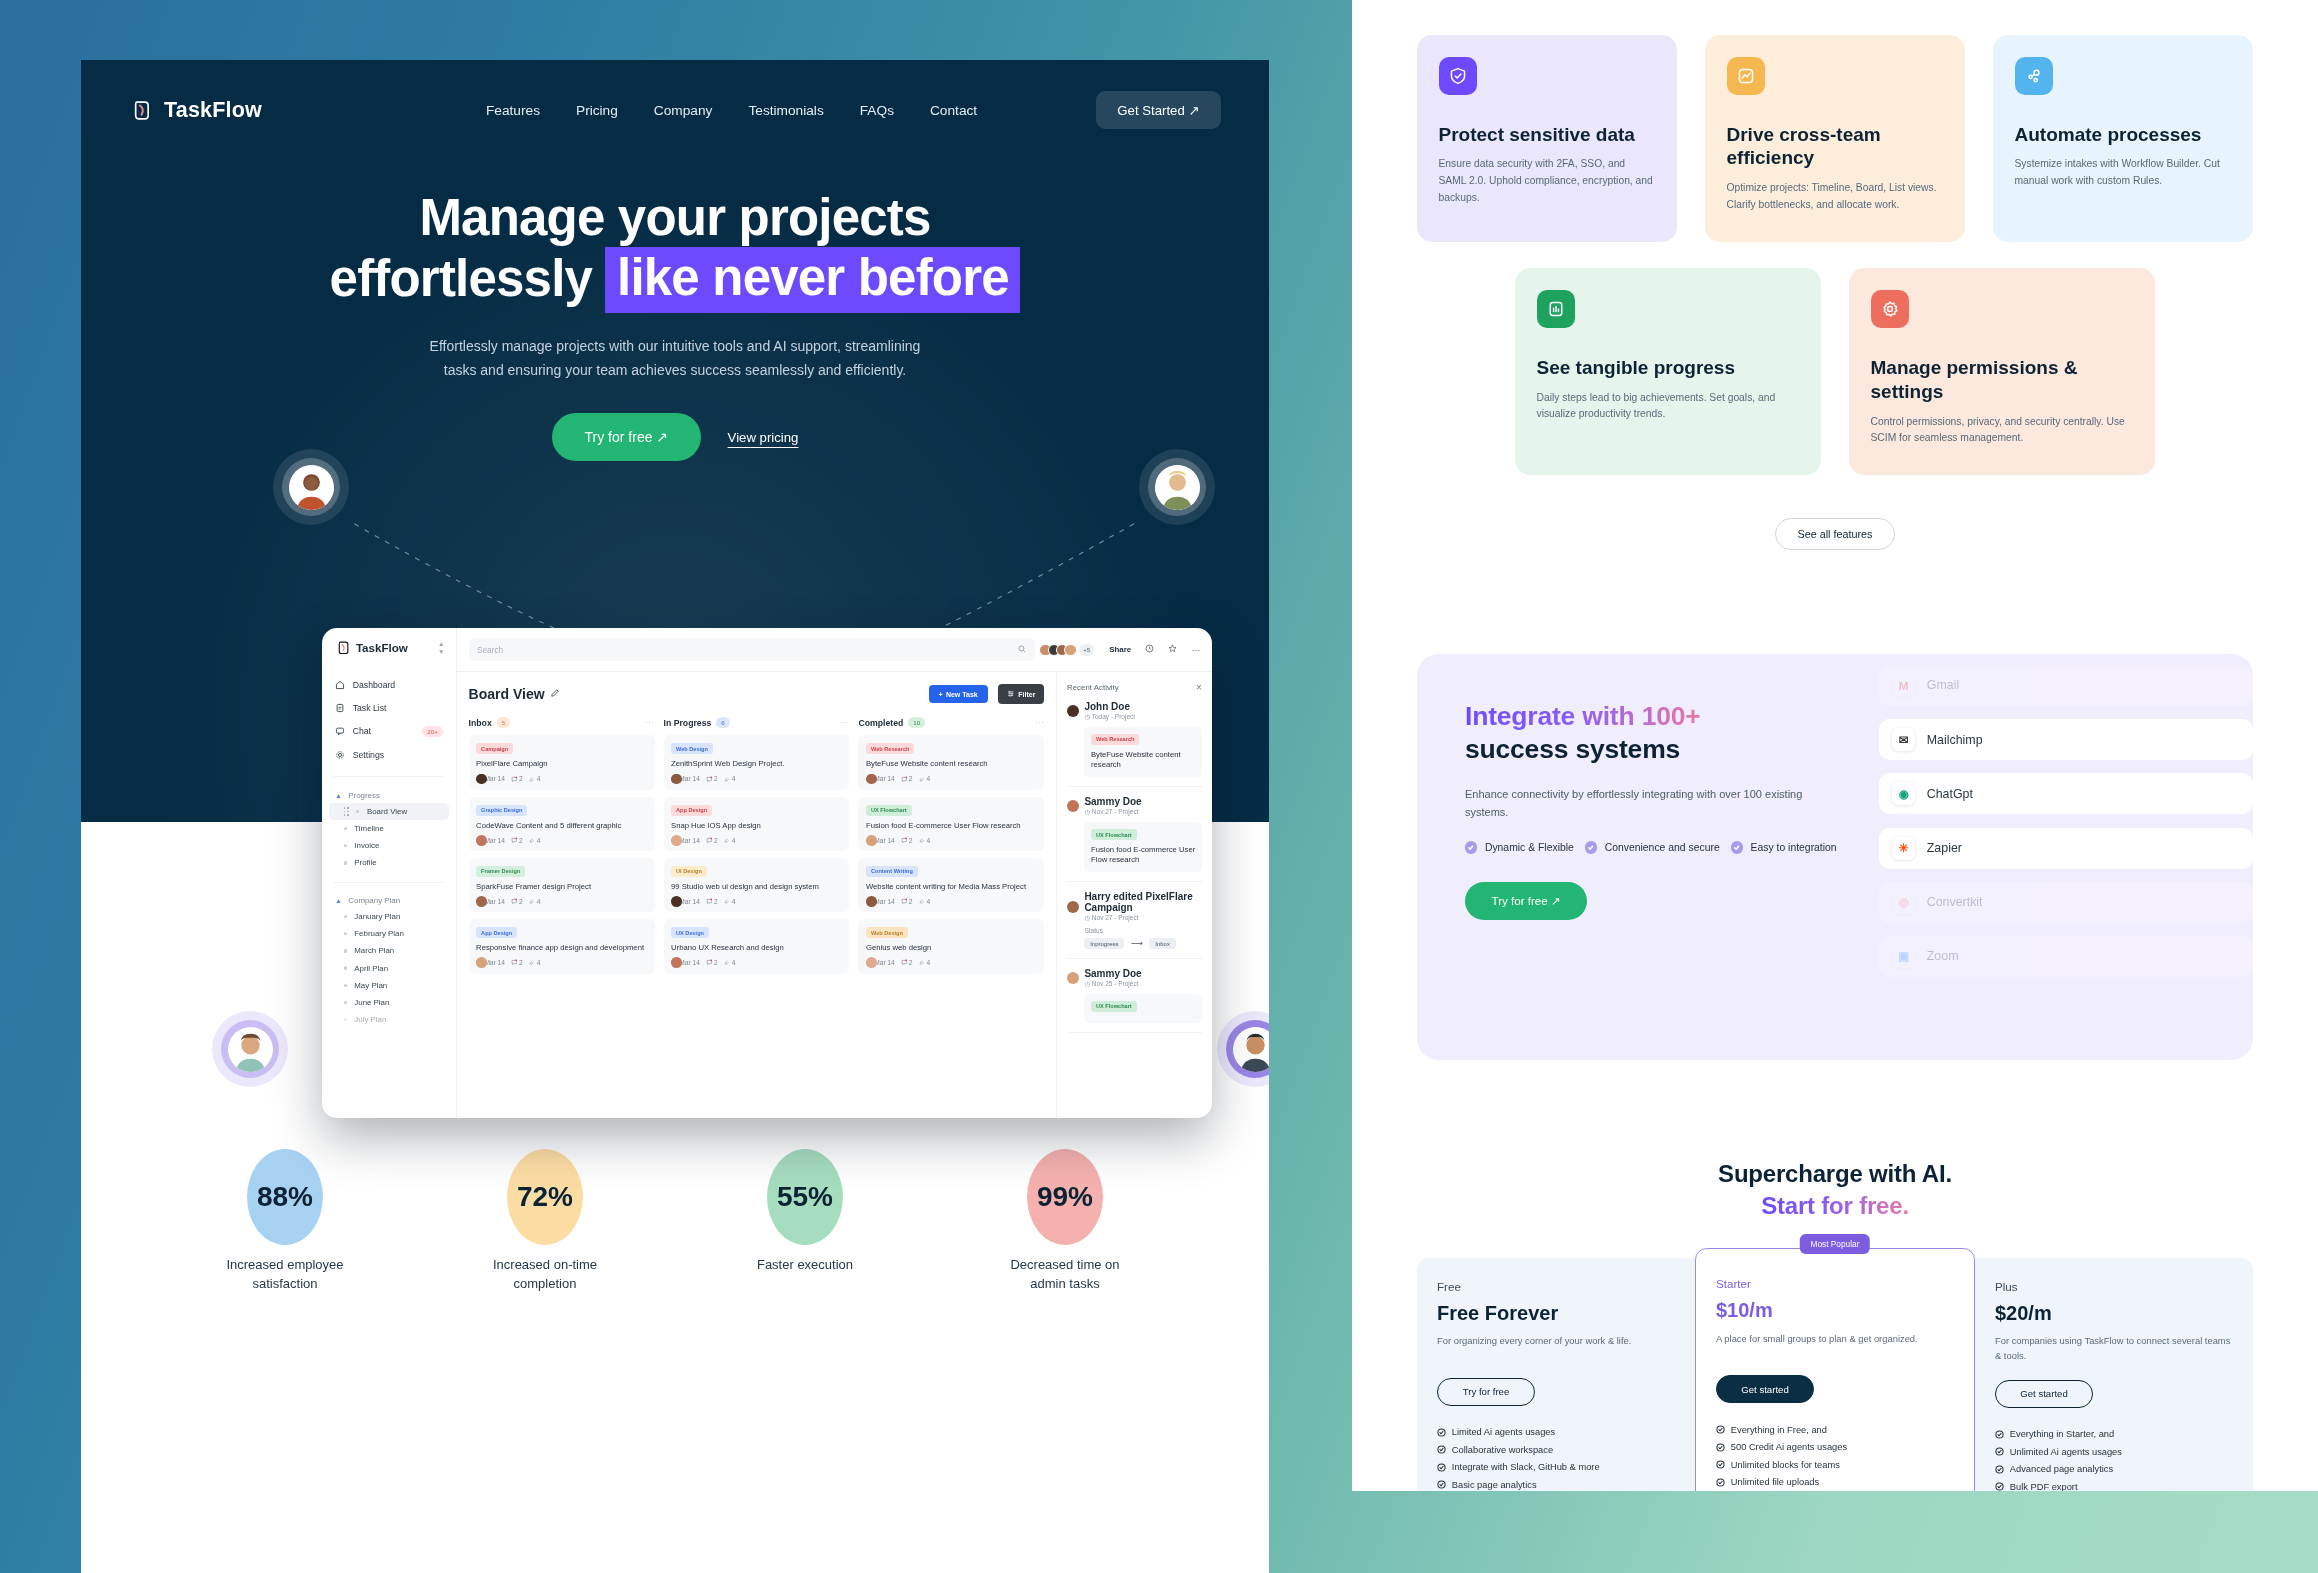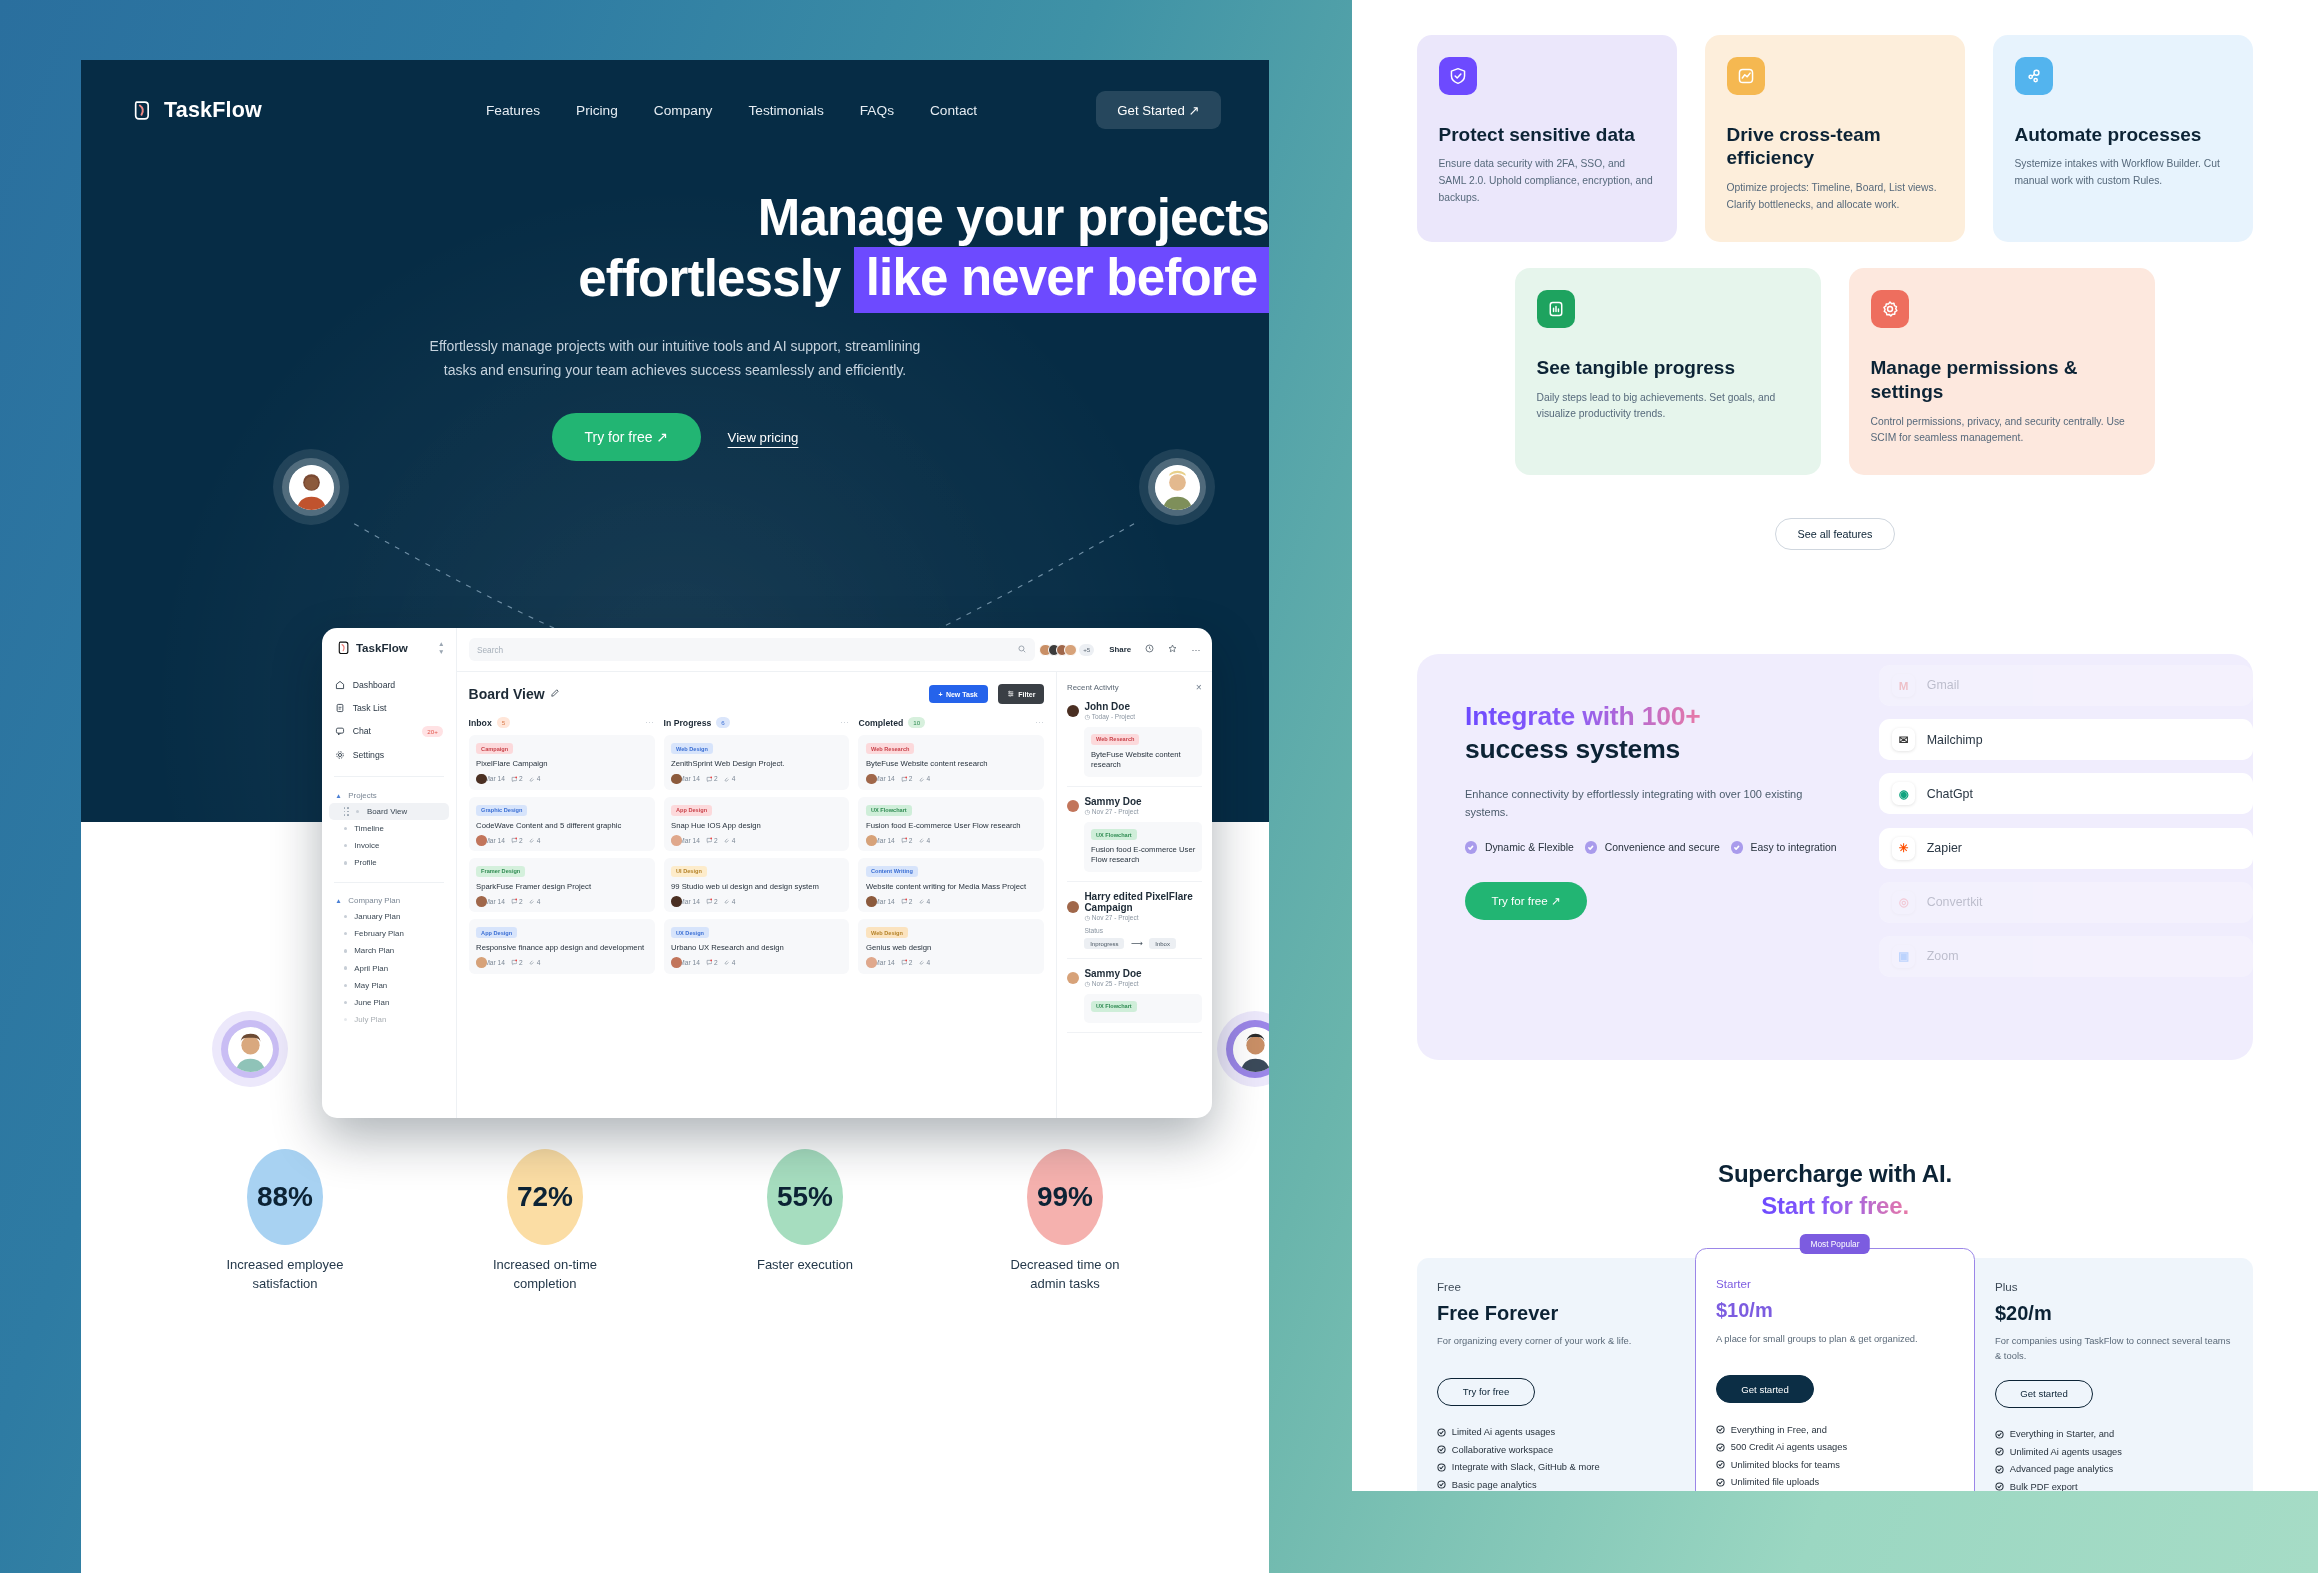--- a/index.html
+++ b/index.html
@@ -43,21 +43,21 @@
   .nav-links a { color:#e6edf3; font-size:13.7px; text-decoration:none; white-space:nowrap; }
   .nav-cta {
     margin-left:auto; background:rgba(255,255,255,.13); color:#fff;
     border:0; border-radius:9px; padding:11.6px 21.5px; font-size:13.2px;
     font-family:inherit; cursor:pointer; white-space:nowrap;
   }
 
   
   .hero-copy { position:relative; z-index:5; text-align:center; margin-top:60px; }
   h1.hero-title {
-    color:#fff; font-size:51px; line-height:1.13; font-weight:800; letter-spacing:-0.8px;text-align:right;
+    color:#fff; font-size:51px; line-height:1.13; font-weight:800; letter-spacing:-0.8px;
   }
   .hl { background:#6d4aff; padding:2.5px 11.6px 5.8px 11.6px; display:inline-block; }
   .hero-sub {
     color:#c6d3de; font-size:14px; line-height:1.72; margin:21.5px auto 0; width:513px;
   }
   .hero-btns { display:flex; justify-content:center; align-items:center; gap:26.5px; margin-top:31px; }
   .btn-green {
     background:#22b573; color:#fff; border:0; border-radius:30px;
     padding:15.7px 33px; font-size:14px; font-family:inherit; cursor:pointer;
   }
@@ -361,21 +361,21 @@
             <svg width="10" height="10" viewBox="0 0 14 14">
                 <circle cx="7" cy="7" r="2.2" fill="none" stroke="#2a3744" stroke-width="1.2"></circle>
                 <circle cx="7" cy="7" r="4.6" fill="none" stroke="#2a3744" stroke-width="1.2" stroke-dasharray="2 1.6"></circle>
               </svg>
             <span>Settings</span>
           </div>
         </div>
         <div class="m-sep"></div>
         <div class="m-group">
           <span class="m-caret">▲</span>
-          <span>Projects</span>
+          <span>Progress</span>
         </div>
         <div class="m-sub active">
           <span class="m-grip">
               <i></i>
               <i></i>
               <i></i>
               <i></i>
               <i></i>
               <i></i>
             </span>

